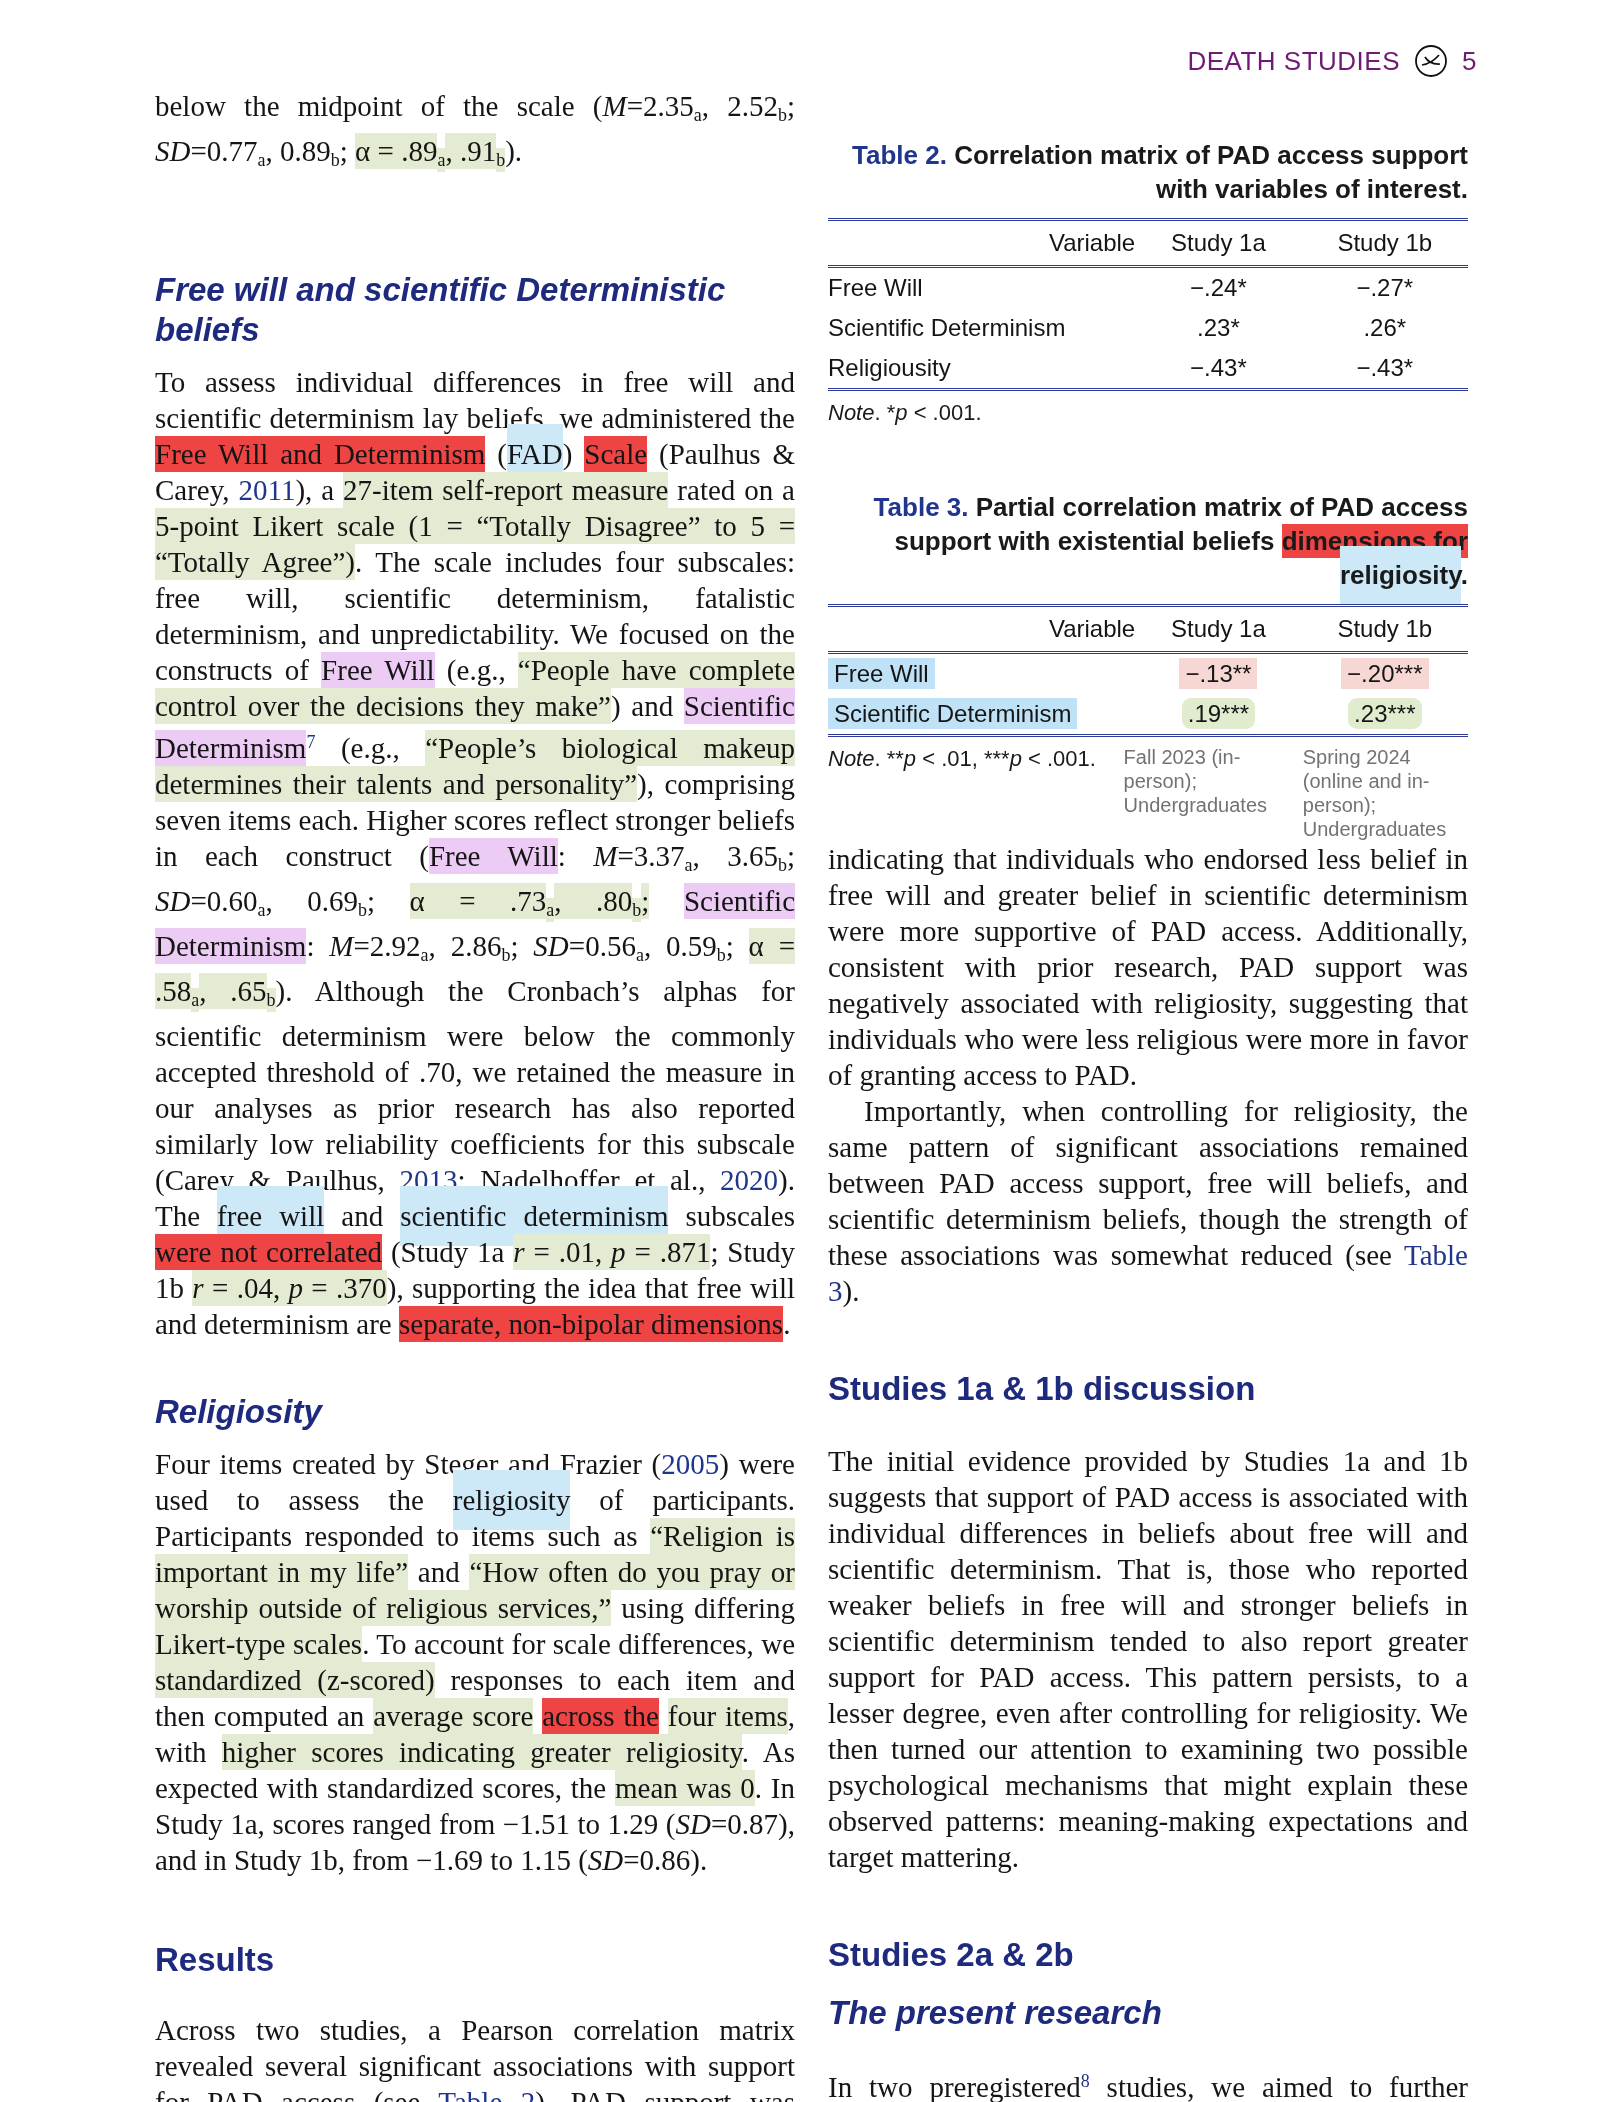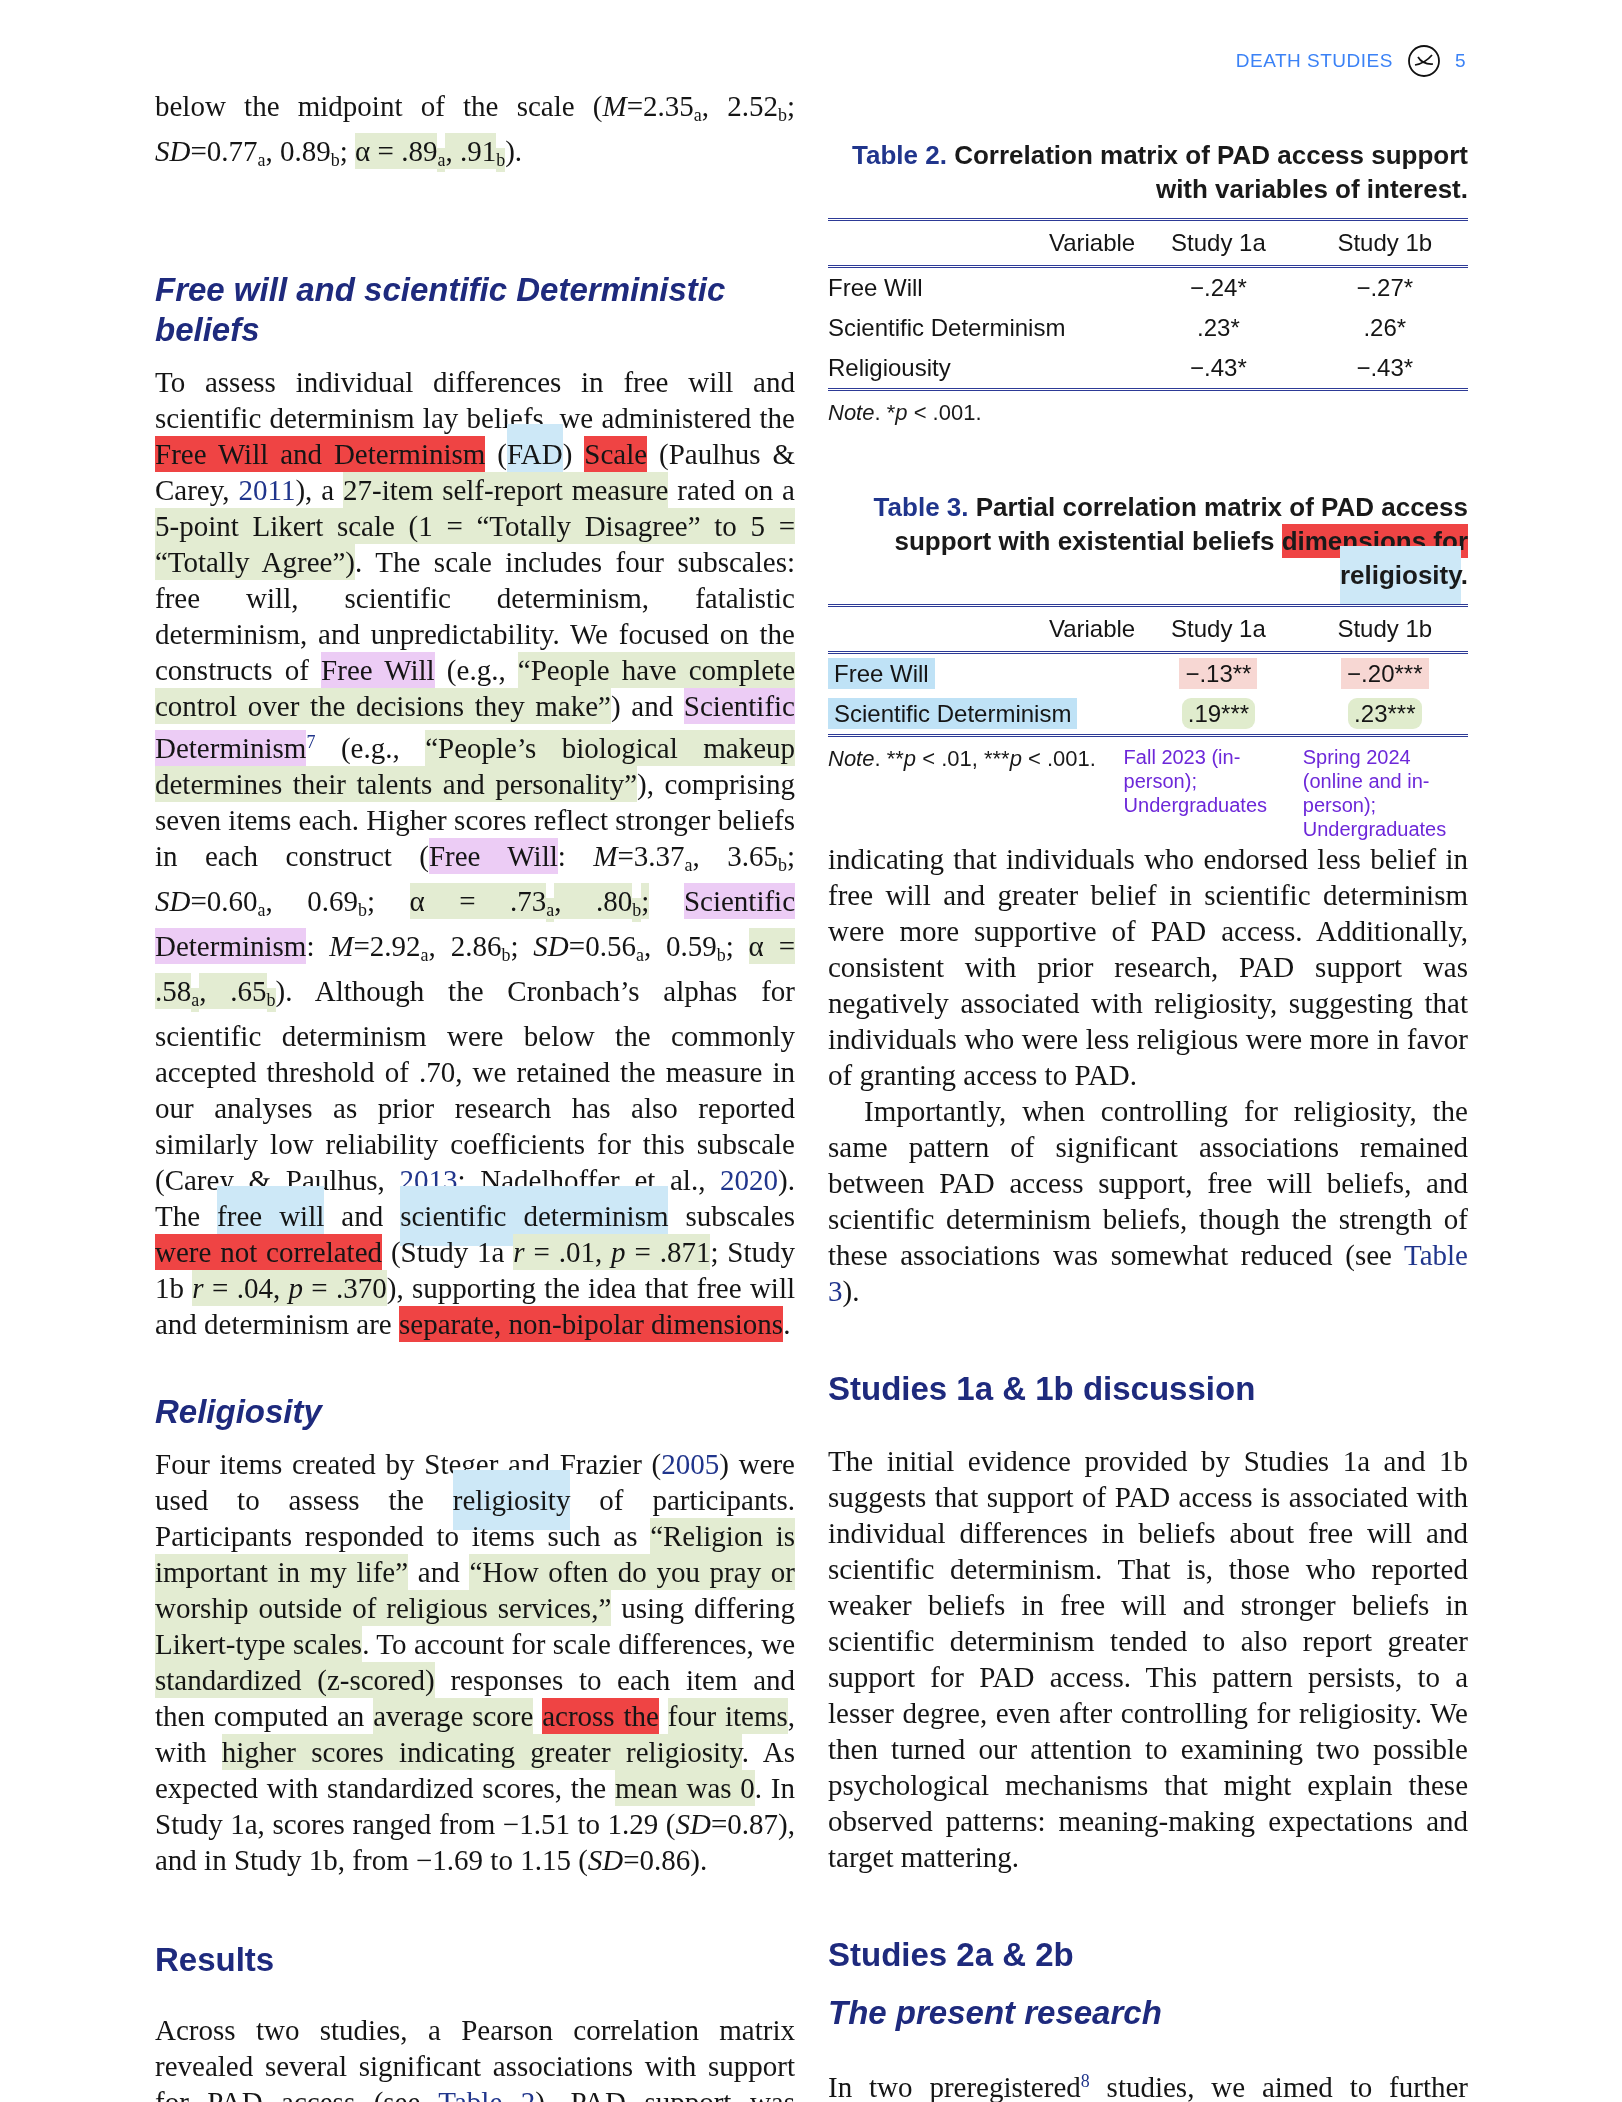--- a/index.html
+++ b/index.html
@@ -6,24 +6,24 @@
   .page{
     position:relative;
     width:1622px;height:2102px;
     background:#ffffff;
     font-family:"Liberation Serif", serif;
     color:#151515;
     overflow:hidden;
   }
   
   .hdr{
-    position:absolute;top:44px;right:156px;
+    position:absolute;top:44px;right:145px;
     display:flex;align-items:center;gap:14px;
     font-family:"Liberation Sans", sans-serif;
-    font-size:19px;letter-spacing:.5px;color:#3b82f6;
+    font-size:26px;letter-spacing:.5px;color:#701a75;
   }
   .hdr .logo{display:inline-flex;align-items:center;}
   
   .col{position:absolute;top:88px;width:640px;}
   .col-left{left:155px;}
   .col-right{left:828px;padding-top:50px;}
   
   p.body{
     font-size:29px;line-height:36px;
     text-align:justify;margin:0;
@@ -77,21 +77,21 @@
   }
   .chip{padding:2px 6px;}
   .chip.blue{background:#bfe2f6;}
   .chip.pink{background:#f7d7d3;}
   .chip.green{background:#e0eccd;border-radius:9px;}
   .ann-row{display:flex;margin-top:8px;}
   .ann-row .tbl-note{margin:0;width:44%;}
   .ann{
     width:28%;margin:0;padding-left:14px;box-sizing:border-box;
     font-family:"Liberation Sans", sans-serif;
-    font-size:20px;line-height:24px;color:#6d28d9;
+    font-size:20px;line-height:24px;color:#737373;
     white-space:pre-line;
   }
   .sp-t3{margin-top:64px;}
   .sp-p1{margin-top:26px;}
 </style>
 </head>
 <body>
 
 <div class="page">
 

